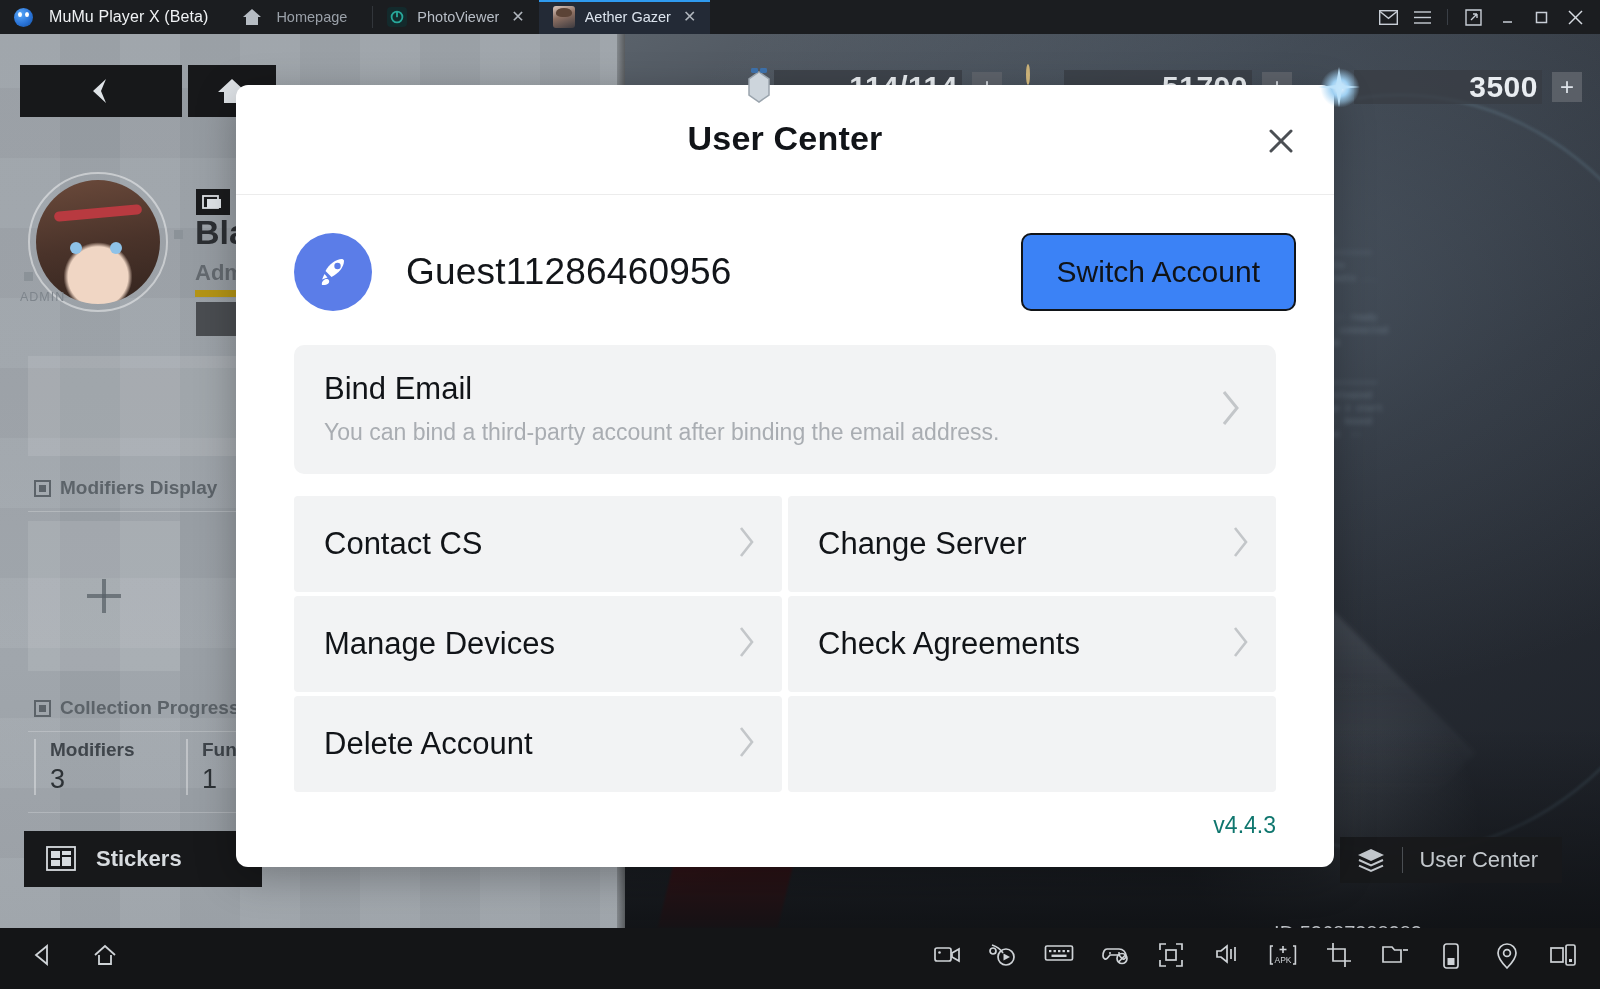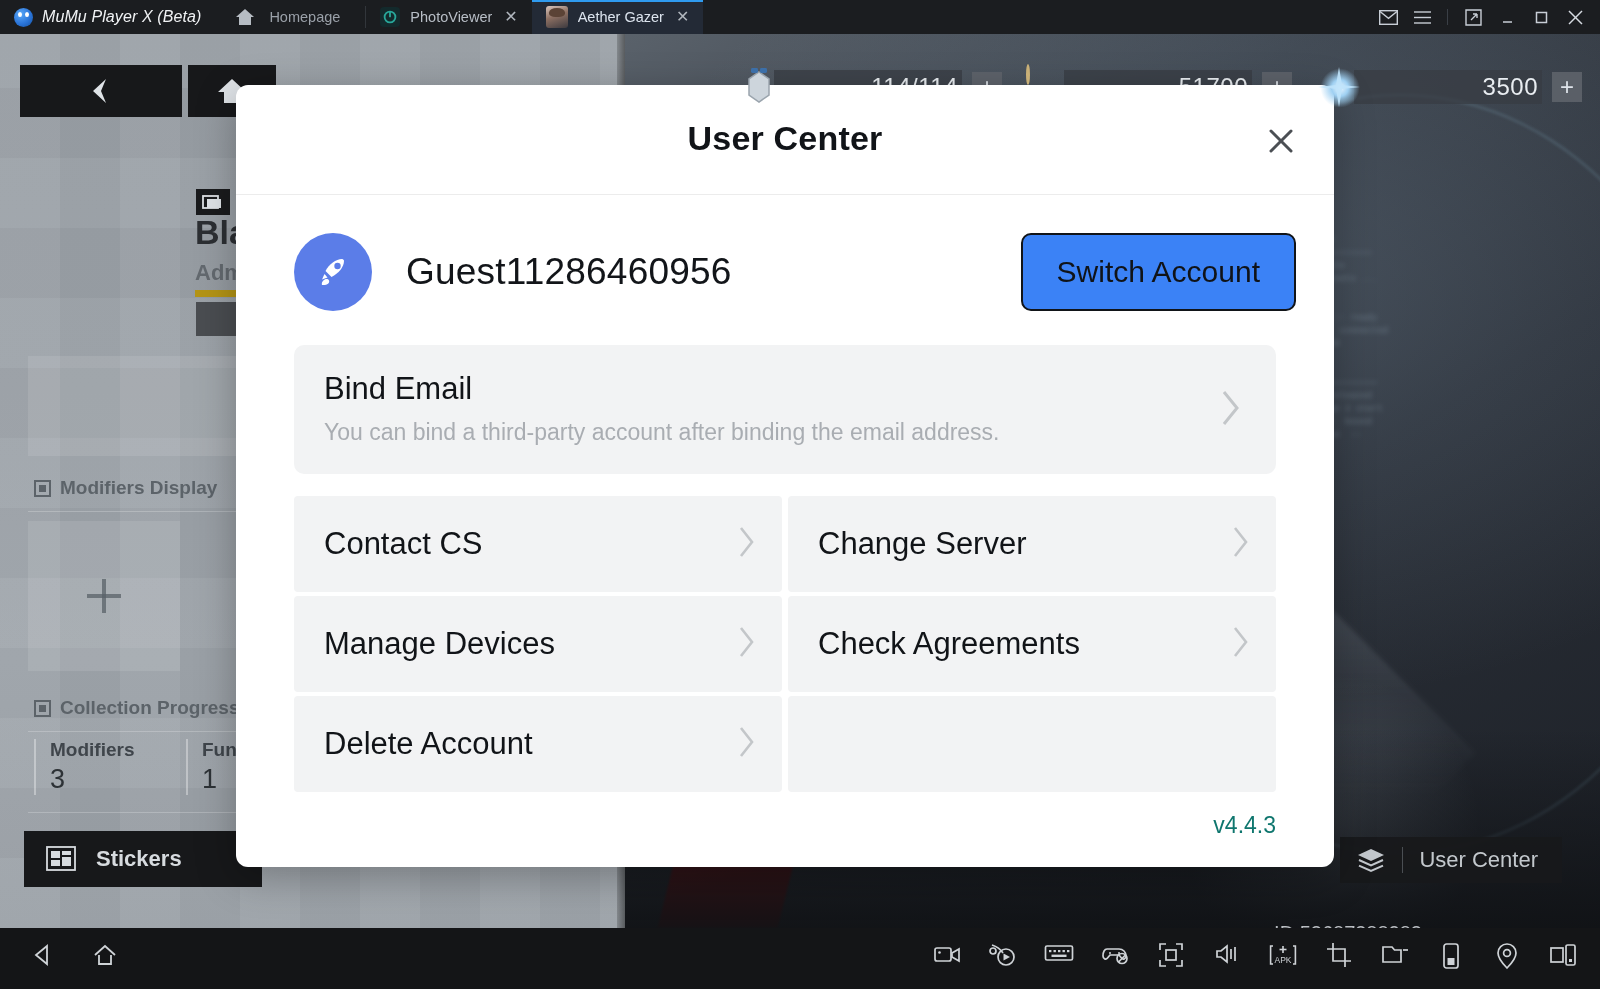--- a/index.html
+++ b/index.html
@@ -10,22 +10,22 @@
     overflow: hidden;
   }
   #root { position: relative; width: 1600px; height: 989px; }
 
   
   .titlebar {
     position: absolute; left: 0; top: 0; width: 1600px; height: 34px;
     background: #1b1d20; display: flex; align-items: stretch;
   }
   .tb-brand {
-    display: flex; align-items: center; gap: 9px;
-    padding: 0 16px 0 14px; height: 34px; font-style: italic;
+    display: flex; align-items: center; gap: 16px;
+    padding: 0 16px 0 14px; height: 34px;
   }
   .tb-logo {
     width: 19px; height: 19px; border-radius: 50%;
     background: radial-gradient(circle at 35% 32%, #5aa8f8 0%, #2a74d8 55%, #14509f 100%);
     position: relative; flex: none;
   }
   .tb-logo::before, .tb-logo::after {
     content: ""; position: absolute; top: 4.5px; width: 4px; height: 5px;
     border-radius: 50%; background: #ffffff;
   }
@@ -136,21 +136,21 @@
 
   
   .hud {
     position: absolute; right: 18px; top: 32px; display: flex; align-items: center; gap: 24px;
   }
   .res { display: flex; align-items: center; }
   .res-icon { width: 46px; height: 42px; position: relative; z-index: 2; margin-right: -8px; }
   .res-pill {
     height: 34px; min-width: 188px; background: rgba(56,60,66,.72);
     display: flex; align-items: center; justify-content: flex-end;
-    padding: 0 4px 0 30px; color: #e9edf1; font-size: 24px; letter-spacing: .5px;
+    padding: 0 4px 0 30px; color: #e9edf1; font-size: 30px; letter-spacing: .5px; font-weight: bold;
   }
   .res-plus {
     width: 30px; height: 30px; margin-left: 10px; background: rgba(96,101,108,.85);
     display: flex; align-items: center; justify-content: center;
     color: #dfe4ea; font-size: 24px; line-height: 1; flex: none;
   }
   .ico-coin-c { width:38px;height:38px;border-radius:50%;
     background: radial-gradient(circle at 34% 30%, #e9dcb6, #b79a5c 60%, #7d6431 100%);
     border:2px solid #c9b077; margin:2px auto; }
   .ico-gem-star{ position:absolute; left:4px; top:0; width:40px; height:44px;
@@ -424,20 +424,31 @@
       <svg width="34" height="34" viewBox="0 0 34 34">
         <path d="M22 5 L9 17 L22 29 L17 17 Z" fill="#dfe3e7"></path>
       </svg>
     </div>
     <div class="nav-btn nav-home">
       <svg width="34" height="30" viewBox="0 0 34 30">
         <path d="M17 3 L31 16 H25 V27 H9 V16 H3 Z" fill="#dfe3e7"></path>
       </svg>
     </div>
 
+    <div class="avatar-wrap">
+      <div class="avatar-ring"></div>
+      <div class="avatar-img">
+        <span class="av-band"></span>
+        <span class="av-eye l"></span>
+          <span class="av-eye r"></span>
+      </div>
+      <span class="av-dot" style="left:-4px; top:100px;"></span>
+      <span class="av-dot" style="left:146px; top:58px;"></span>
+      <span class="av-admin" style="left:-8px; top:118px;">ADMIN</span>
+    </div>
 
     <div class="pbox-ico">
       <svg width="22" height="16" viewBox="0 0 22 16">
         <rect x="1" y="2" width="15" height="12" fill="none" stroke="#dfe3e7" stroke-width="1.8"></rect>
         <rect x="5" y="5" width="14" height="9" fill="#dfe3e7"></rect>
       </svg>
     </div>
     <div class="pname">Bla</div>
     <div class="pname-sub">Adm</div>
     <div class="pname-bar"></div>

